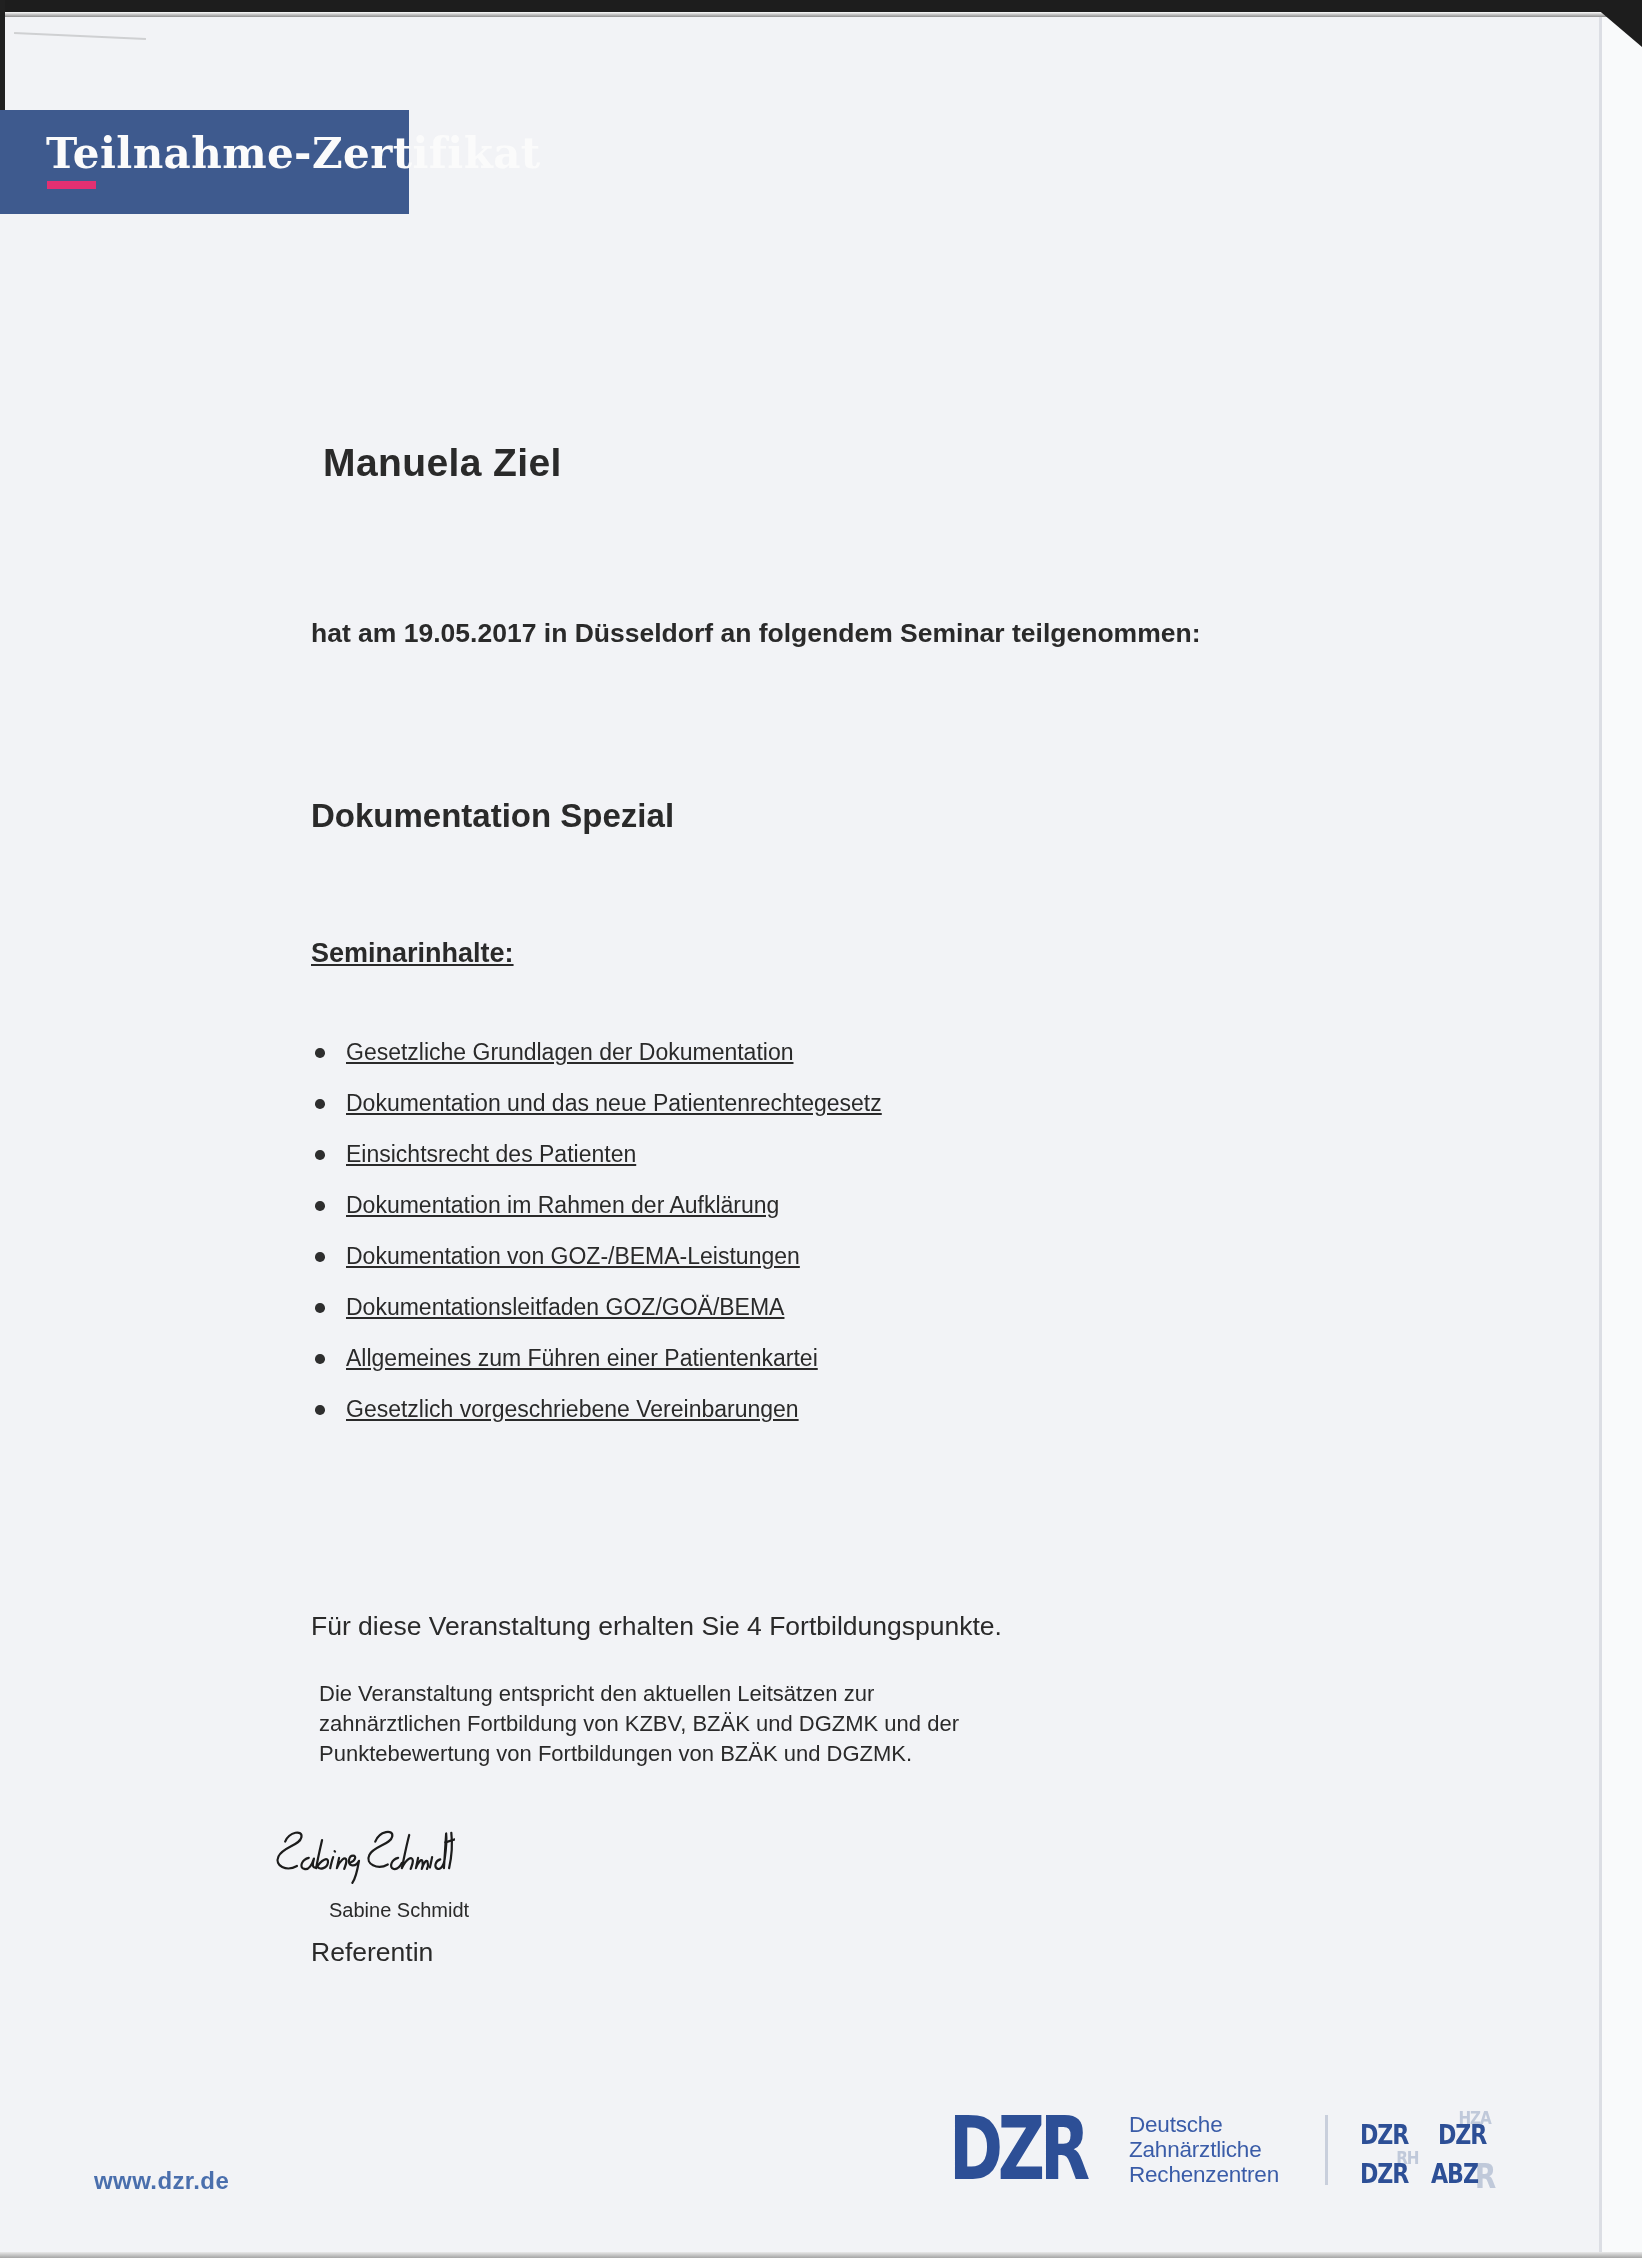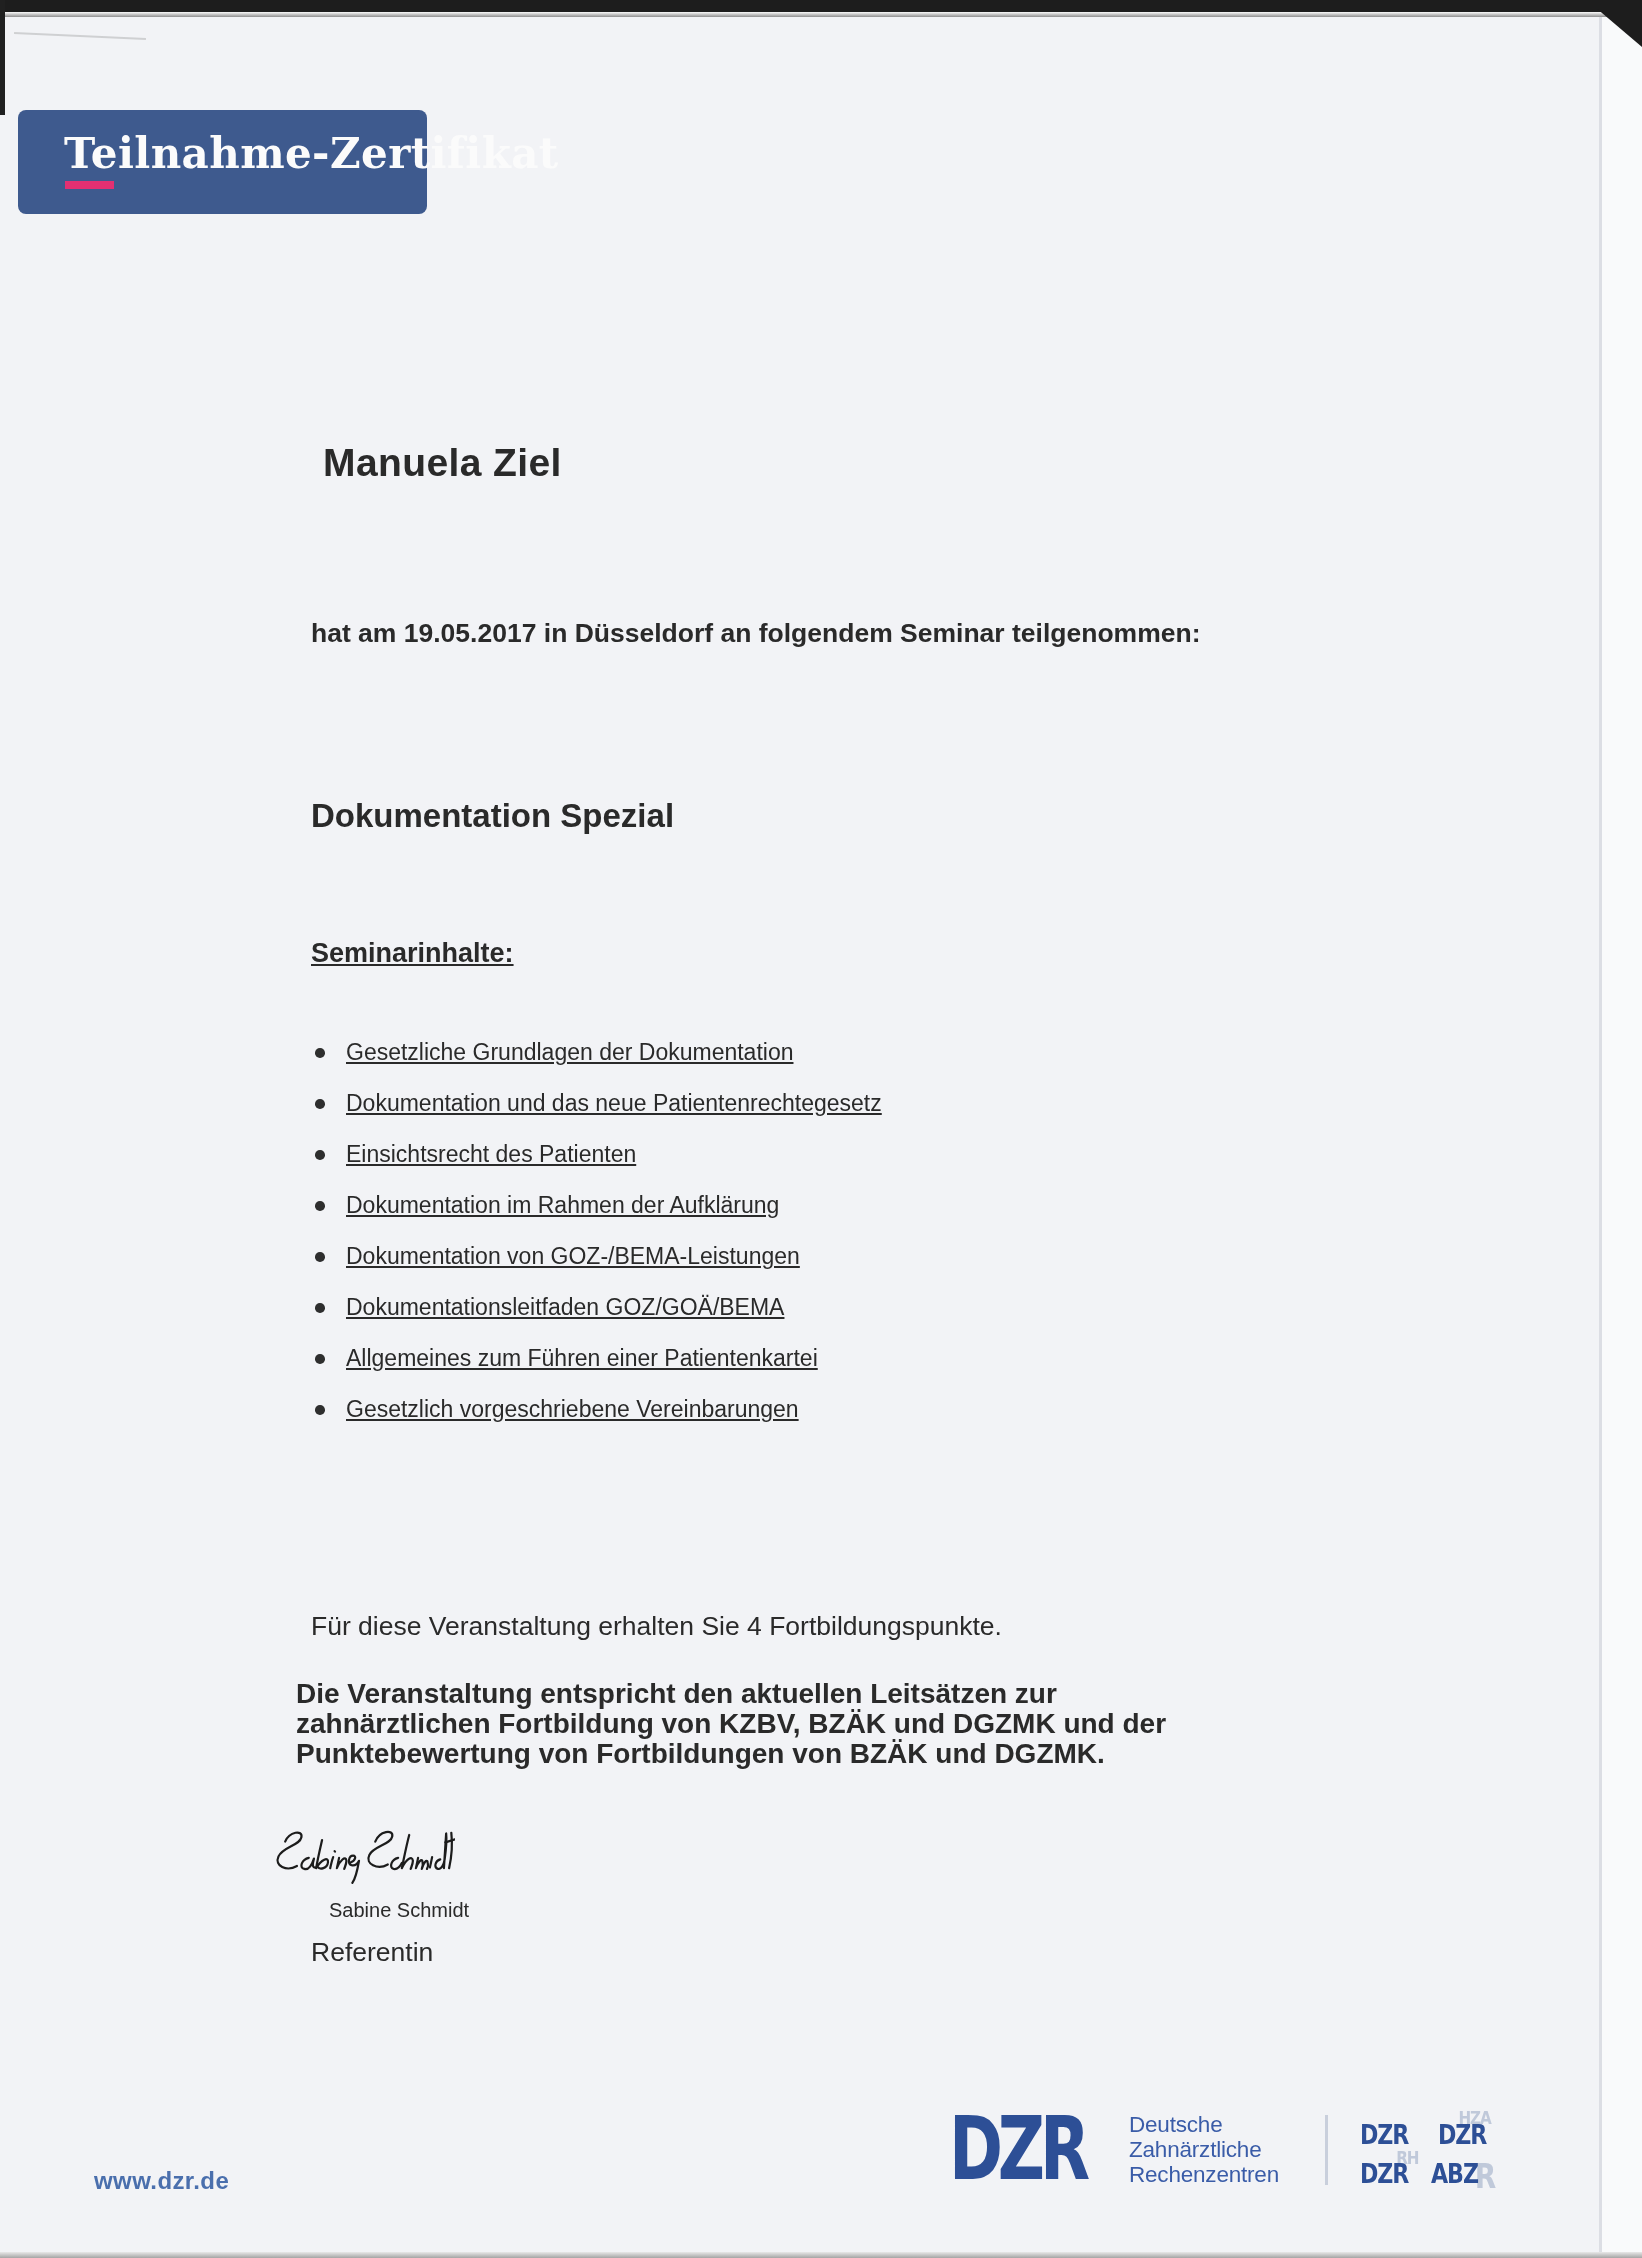--- a/index.html
+++ b/index.html
@@ -16,21 +16,21 @@
   
   #edge-top{left:0;top:0;width:1643px;height:11.5px;background:#1d1d1d;}
   #edge-top-line{left:0;top:11.5px;width:1643px;height:5.3px;background:linear-gradient(#fafafa,#8f8f8f);}
   #edge-left{left:0;top:0;width:5.3px;height:115px;background:#202020;}
   #corner-tr{right:0;top:8.8px;width:46px;height:39px;background:#1d1d1d;clip-path:polygon(100% 0,0 0,100% 100%);}
   #artifact-line-tl{left:14px;top:35px;width:132px;height:1.8px;background:#cfd0d2;transform:rotate(2.5deg);}
   #right-bg{left:1602px;top:17px;width:41px;height:2242px;background:#f9fafb;}
   #edge-right-line{left:1599px;top:17px;width:2.6px;height:2242px;background:#dcdee4;}
   #edge-bottom{left:0;bottom:0;width:1643px;height:6.2px;background:linear-gradient(#e8e8e8,#a5a5a5);}
   
-  #banner{left:18px;top:110px;width:409px;height:104px;background:var(--banner-bg);border-radius:8px;}
+  #banner{left:0;top:110px;width:409px;height:104px;background:var(--banner-bg);}
   #banner-title{
     position:absolute;left:46px;top:19.4px;
     font-family:"DejaVu Serif", serif;font-weight:bold;font-size:42px;line-height:49px;
     color:#fbfbfb;letter-spacing:0.4px;white-space:nowrap;
   }
   #banner-underline{position:absolute;left:47px;top:71px;width:49px;height:8px;background:var(--banner-accent);}
   
   #recipient-name{left:323px;top:441px;font-size:39px;font-weight:bold;letter-spacing:0.4px;}
   #intro-line{left:311px;top:618px;font-size:26.5px;font-weight:bold;}
   #seminar-title{left:311px;top:797px;font-size:33px;font-weight:bold;text-align:center;}
@@ -38,21 +38,21 @@
   #topics-list{left:311px;top:1027px;width:759px;margin:0;padding:0;list-style:none;}
   #topics-list li{
     position:relative;padding-left:35px;font-size:23px;line-height:51px;
     white-space:pre-line;color:var(--ink);text-decoration:underline;
   }
   #topics-list li::before{
     content:"";position:absolute;left:4.4px;top:21px;width:9.7px;height:9.7px;
     border-radius:50%;background:#2e2e2e;
   }
   #points-note{left:311px;top:1611px;font-size:26.5px;}
-  #guidelines-note{left:296px;top:1679px;font-size:28px;line-height:30px;white-space:pre-line;font-weight:bold;}
+  #guidelines-note{left:319px;top:1679px;font-size:22px;line-height:30px;white-space:pre-line;}
   
   #signature-svg{left:263px;top:1814px;}
   #signature-svg path{stroke:#1c1c1c;stroke-width:3;fill:none;stroke-linecap:round;stroke-linejoin:round;}
   #signer-name{left:329px;top:1899px;font-size:20px;}
   #signer-role{left:311px;top:1937px;font-size:26.5px;}
   
   #website{left:94px;top:2167px;font-size:24px;font-weight:bold;color:var(--link-blue);letter-spacing:0.4px;}
   #dzr-logo{
     left:949px;top:2109px;color:var(--logo-blue);
     font-family:"DejaVu Sans", sans-serif;font-weight:bold;font-size:88px;line-height:79px;

